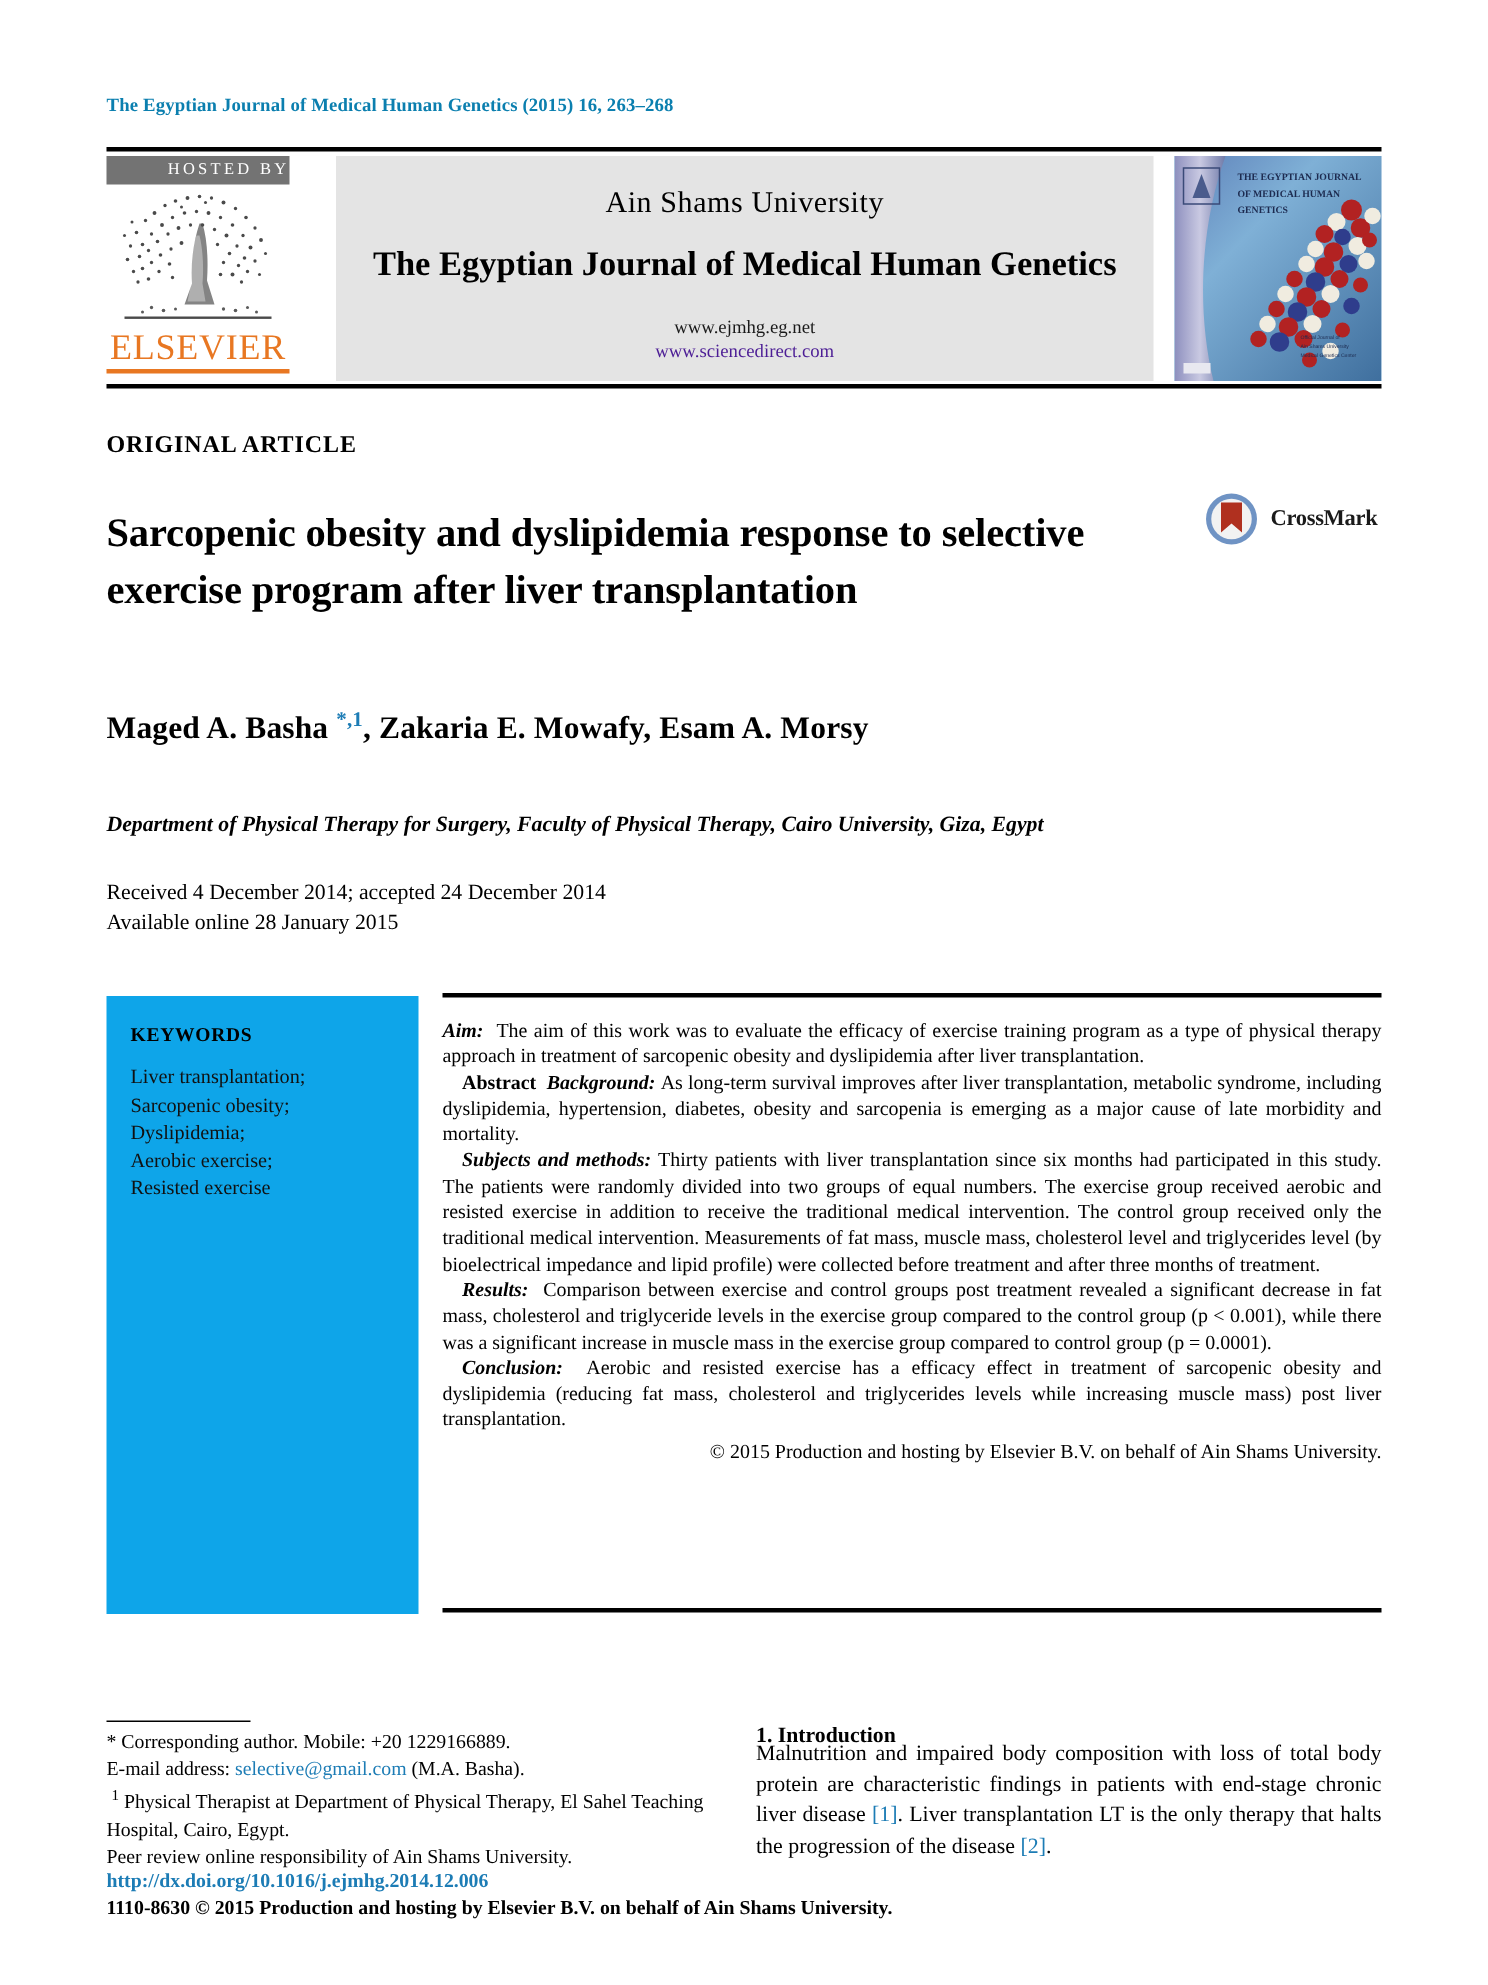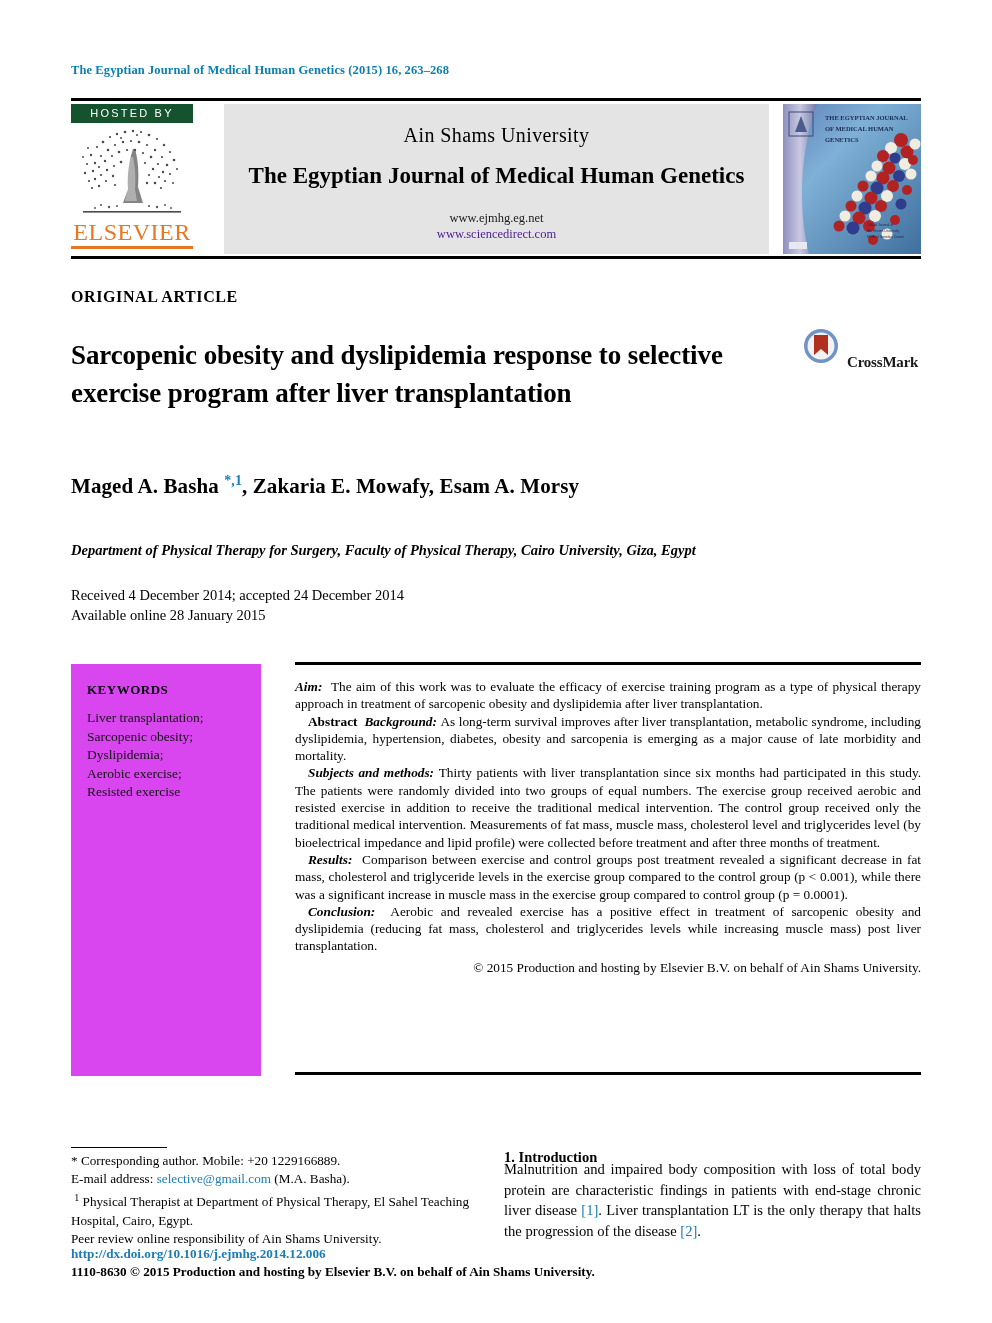--- a/index.html
+++ b/index.html
@@ -64,26 +64,26 @@
   .elsevier-block {
     position: absolute;
     left: 0;
     top: 0;
     width: 125px;
     height: 150px;
   }
   .hosted-by {
     width: 122px;
     height: 19px;
-    background: #14532d;
+    background: #737373;
     color: #ffffff;
-    font-family: Liberation Sans, sans-serif;
+    font-family: Liberation Serif, serif;
     font-size: 11px;
     letter-spacing: 2.2px;
-    text-align: center;
+    text-align: right;
     line-height: 19px;
     box-sizing: border-box;
   }
   .tree-art {
     position: relative;
     width: 122px;
     height: 96px;
     overflow: hidden;
   }
   .elsevier-word {
@@ -176,21 +176,20 @@
   }
   .cm-text {
     position: absolute;
     left: 44px;
     top: 10px;
     font-family: "Liberation Serif", serif;
     font-size: 15px;
     font-weight: bold;
     letter-spacing: -0.2px;
     color: #1a1a1a;
-    margin-top: 16px;
   }
 
   .authors {
     position: absolute;
     left: 71px;
     top: 457px;
     width: 700px;
     font-size: 21px;
     font-weight: bold;
     letter-spacing: 0.1px;
@@ -215,23 +214,23 @@
     top: 569px;
     font-size: 14.5px;
     line-height: 20px;
   }
 
   
   .kw-box {
     position: absolute;
     left: 71px;
     top: 648px;
-    width: 190px;
+    width: 208px;
     height: 412px;
-    background: #d946ef;
+    background: #0ea5e9;
   }
   .kw-title {
     position: absolute;
     left: 16px;
     top: 18px;
     font-family: "Liberation Serif", serif;
     font-size: 13px;
     font-weight: bold;
     letter-spacing: 0.5px;
   }
@@ -578,21 +577,21 @@
     <p>
       <span class="lbl-bold">Abstract</span>&nbsp;&nbsp;<span class="lbl-ital">Background:</span>&nbsp;<span>As long-term survival improves after liver transplantation, metabolic syndrome, including dyslipidemia, hypertension, diabetes, obesity and sarcopenia is emerging as a major cause of late morbidity and mortality.</span>
     </p>
     <p>
       <span class="lbl-ital">Subjects and methods:</span>&nbsp;<span>Thirty patients with liver transplantation since six months had participated in this study. The patients were randomly divided into two groups of equal numbers. The exercise group received aerobic and resisted exercise in addition to receive the traditional medical intervention. The control group received only the traditional medical intervention. Measurements of fat mass, muscle mass, cholesterol level and triglycerides level (by bioelectrical impedance and lipid profile) were collected before treatment and after three months of treatment.</span>
     </p>
     <p>
       <span class="lbl-ital">Results:</span>&nbsp;&nbsp;<span>Comparison between exercise and control groups post treatment revealed a significant decrease in fat mass, cholesterol and triglyceride levels in the exercise group compared to the control group (p &lt; 0.001), while there was a significant increase in muscle mass in the exercise group compared to control group (p = 0.0001).</span>
     </p>
     <p>
-      <span class="lbl-ital">Conclusion:</span>&nbsp;&nbsp;<span>Aerobic and revealed exercise has a positive effect in treatment of sarcopenic obesity and dyslipidemia (reducing fat mass, cholesterol and triglycerides levels while increasing muscle mass) post liver transplantation.</span>
+      <span class="lbl-ital">Conclusion:</span>&nbsp;&nbsp;<span>Aerobic and resisted exercise has a efficacy effect in treatment of sarcopenic obesity and dyslipidemia (reducing fat mass, cholesterol and triglycerides levels while increasing muscle mass) post liver transplantation.</span>
     </p>
     <p class="copyright">© 2015 Production and hosting by Elsevier B.V. on behalf of Ain Shams University.</p>
   </div>
   <div class="abs-rule-bottom"></div>
 
   <div class="fn-rule"></div>
   <div class="footnotes">
     <div>* Corresponding author. Mobile: +20 1229166889.</div>
     <div><span>E-mail address:</span> <span class="blue">selective@gmail.com</span> <span>(M.A. Basha).</span></div>
     <div>&nbsp;<span class="sup">1</span> <span>Physical Therapist at Department of Physical Therapy, El Sahel Teaching Hospital, Cairo, Egypt.</span></div>

